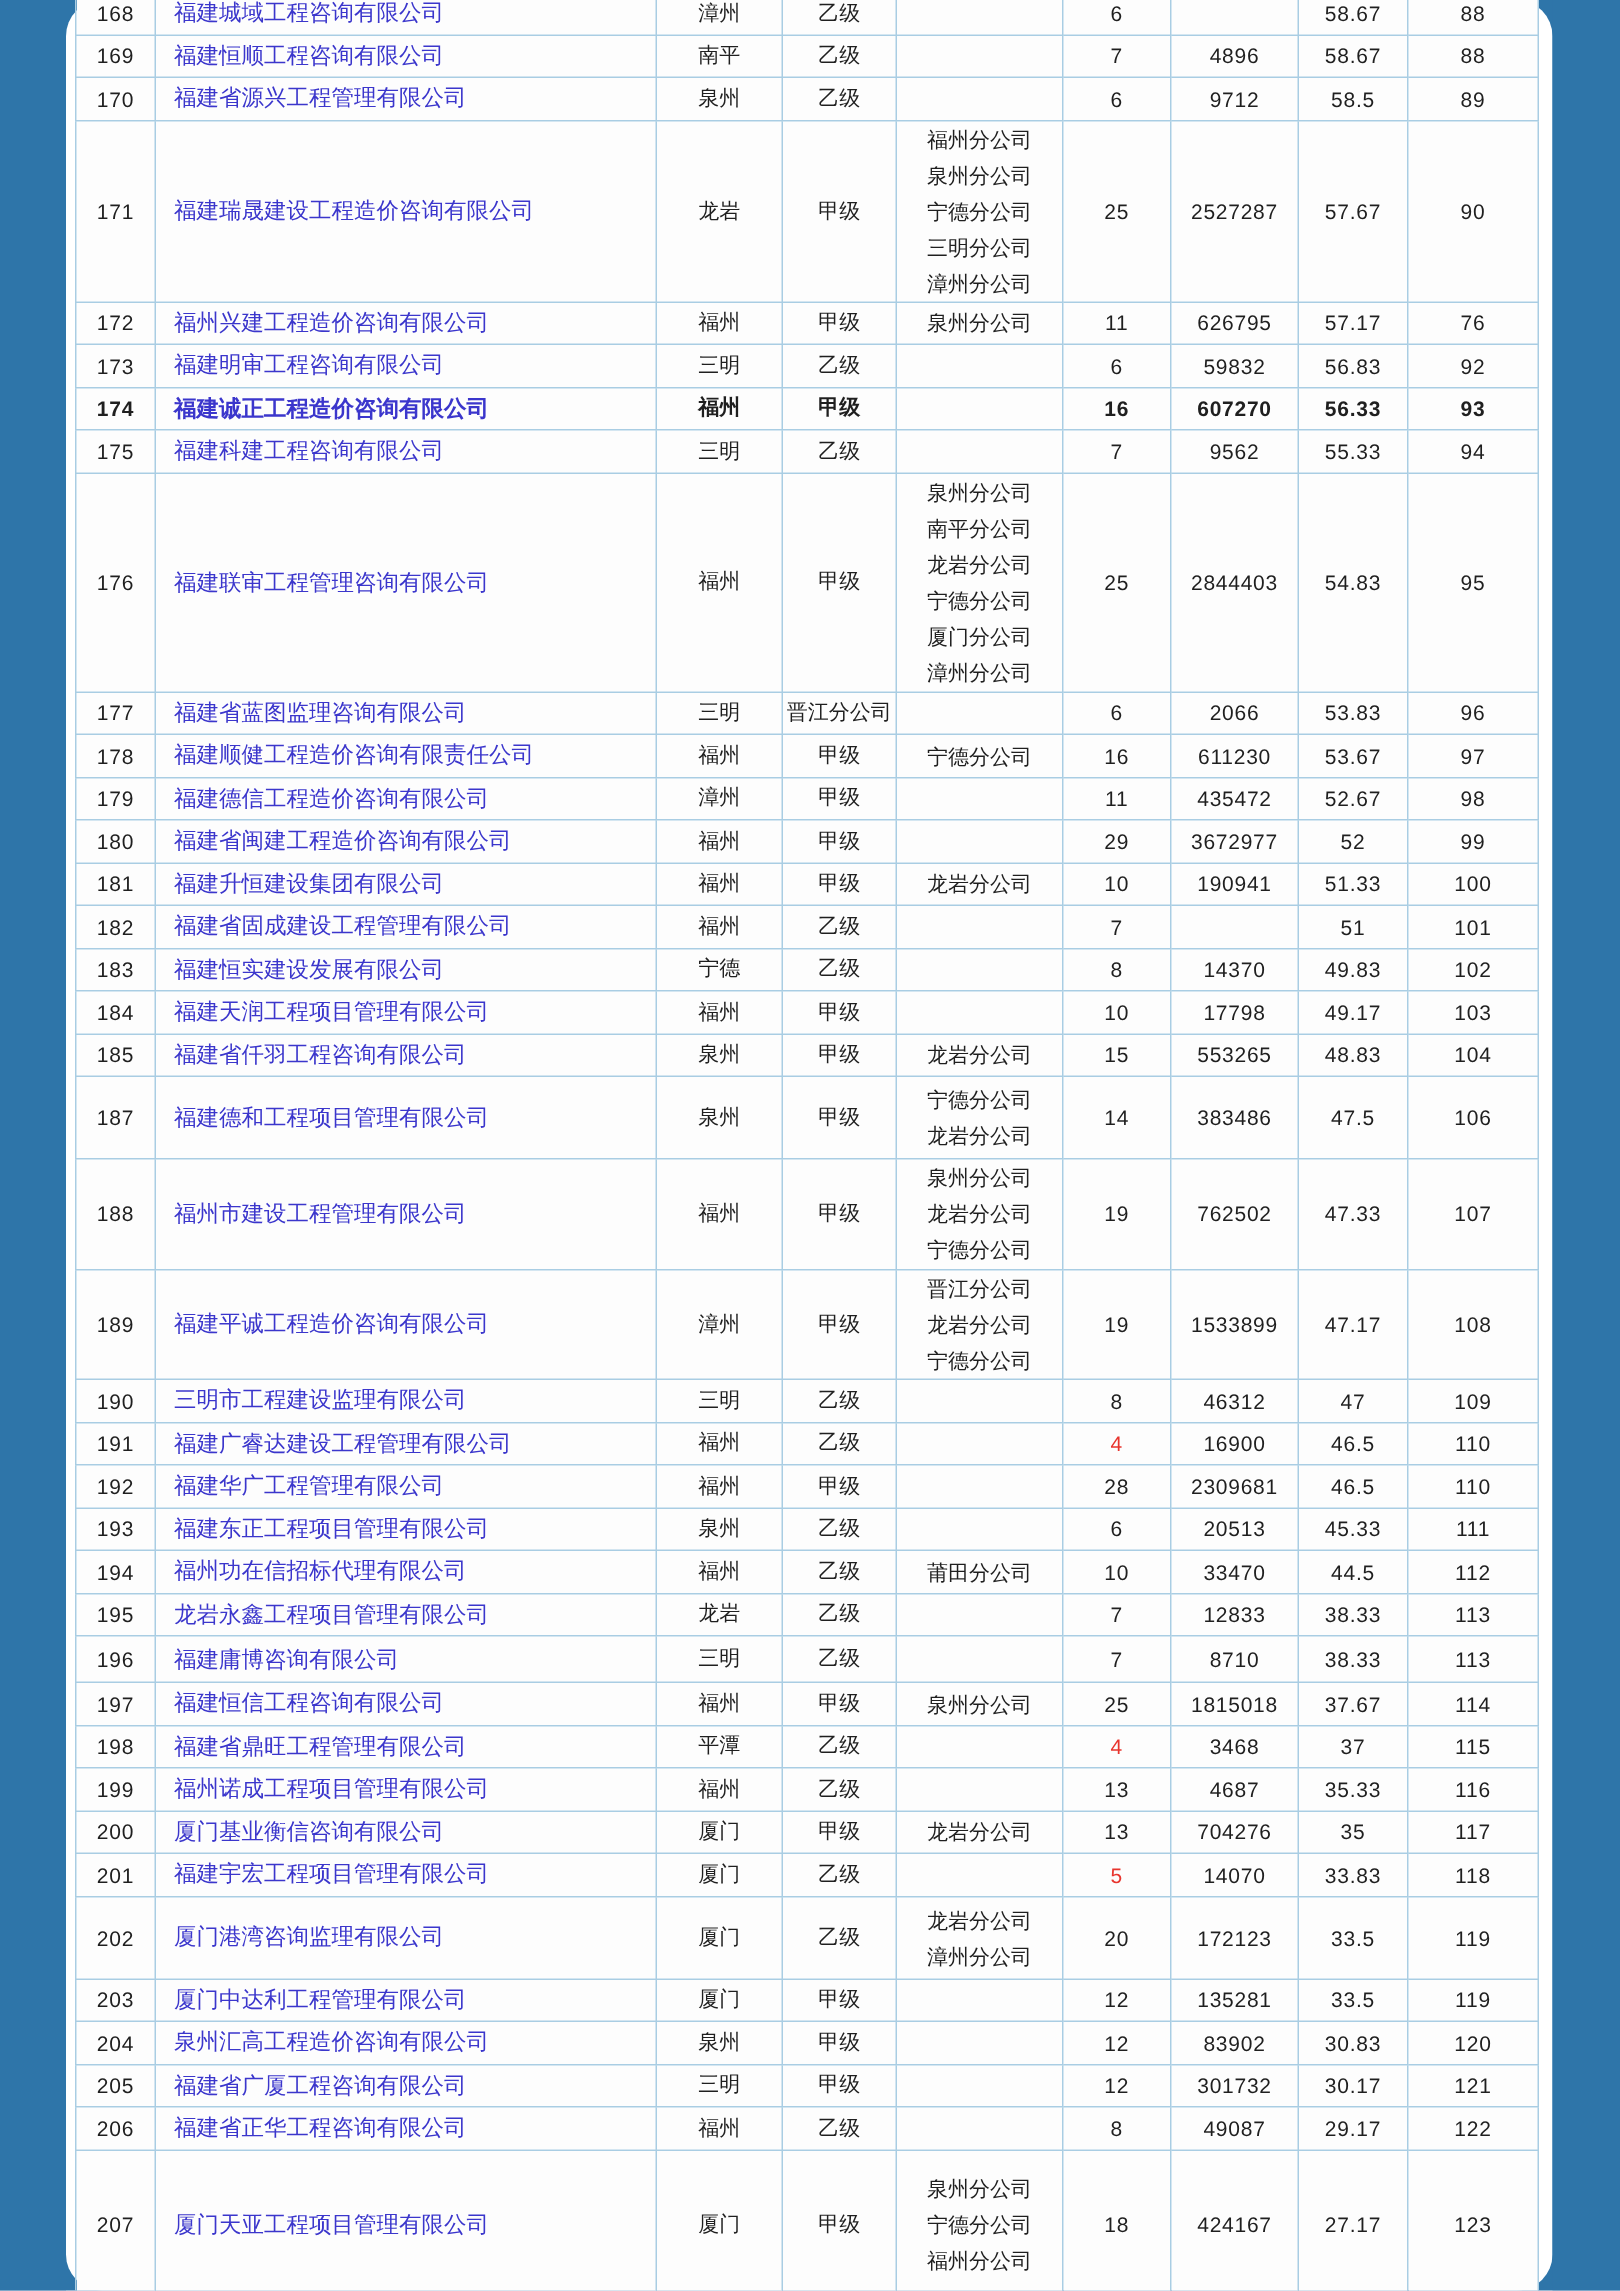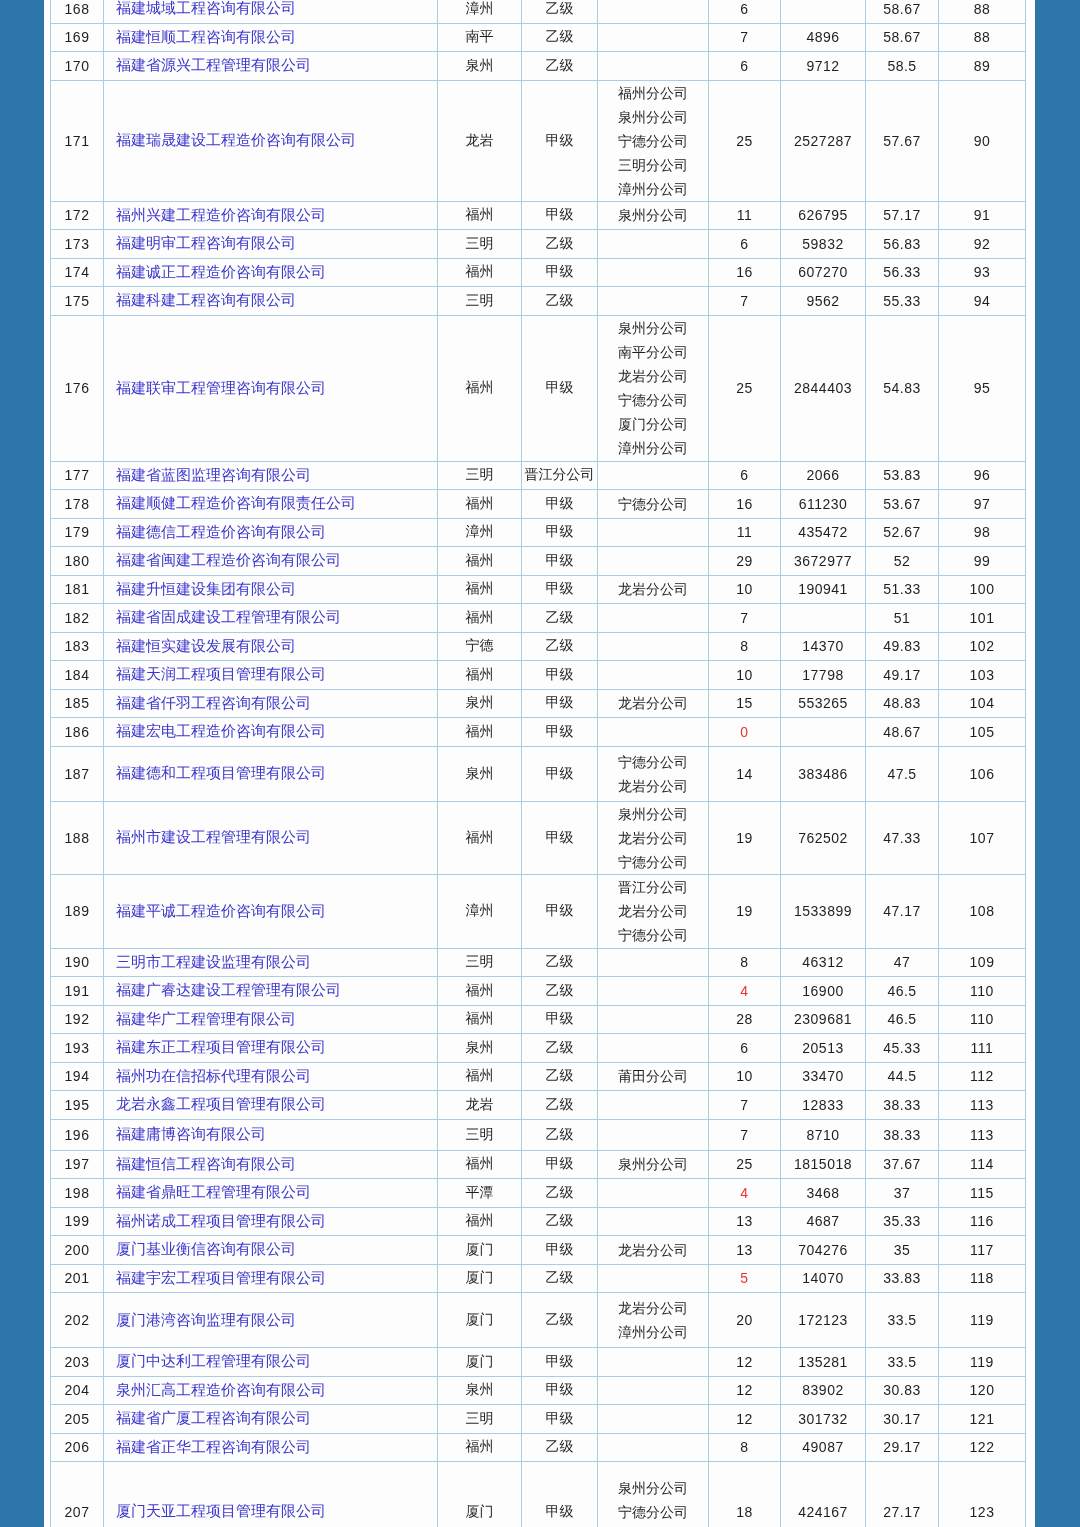--- a/index.html
+++ b/index.html
@@ -17,20 +17,21 @@
     position:relative;
     width:1080px;height:1527px;
     overflow:hidden;
     background:var(--frame-blue);
   }
   .content{
     position:absolute;
     left:44px;top:0;
     width:991px;height:1527px;
     background:#ffffff;
+    border-radius:24px;
   }
   table.ranking{
     position:absolute;
     left:6px;top:-6px;
     width:975px;
     border-collapse:collapse;
     table-layout:fixed;
   }
   td{
     border:1px solid var(--border-blue);
@@ -127,34 +128,34 @@
     <td class="num seq">172</td>
     <td class="company">福州兴建工程造价咨询有限公司</td>
     <td>福州</td>
     <td>甲级</td>
     <td class="branches">
               <div>泉州分公司</div>
             </td>
     <td class="num count">11</td>
     <td class="num">626795</td>
     <td class="num">57.17</td>
-    <td class="num">91</td>
+    <td class="num">76</td>
   </tr>
           <tr style="height: 28.5px;">
     <td class="num seq">173</td>
     <td class="company">福建明审工程咨询有限公司</td>
     <td>三明</td>
     <td>乙级</td>
     <td class="branches"></td>
     <td class="num count">6</td>
     <td class="num">59832</td>
     <td class="num">56.83</td>
     <td class="num">92</td>
   </tr>
-          <tr style="height: 28.5px;">
+          <tr style="height: 28.5px; font-weight: bold;">
     <td class="num seq">174</td>
     <td class="company">福建诚正工程造价咨询有限公司</td>
     <td>福州</td>
     <td>甲级</td>
     <td class="branches"></td>
     <td class="num count">16</td>
     <td class="num">607270</td>
     <td class="num">56.33</td>
     <td class="num">93</td>
   </tr>
@@ -284,31 +285,20 @@
     <td class="company">福建省仟羽工程咨询有限公司</td>
     <td>泉州</td>
     <td>甲级</td>
     <td class="branches">
               <div>龙岩分公司</div>
             </td>
     <td class="num count">15</td>
     <td class="num">553265</td>
     <td class="num">48.83</td>
     <td class="num">104</td>
-  </tr>
-          <tr style="height: 28.5px;">
-    <td class="num seq">186</td>
-    <td class="company">福建宏电工程造价咨询有限公司</td>
-    <td>福州</td>
-    <td>甲级</td>
-    <td class="branches"></td>
-    <td class="num count alert">0</td>
-    <td class="num"></td>
-    <td class="num">48.67</td>
-    <td class="num">105</td>
   </tr>
           <tr style="height: 55px;">
     <td class="num seq">187</td>
     <td class="company">福建德和工程项目管理有限公司</td>
     <td>泉州</td>
     <td>甲级</td>
     <td class="branches">
               <div>宁德分公司</div>
               <div>龙岩分公司</div>
             </td>

